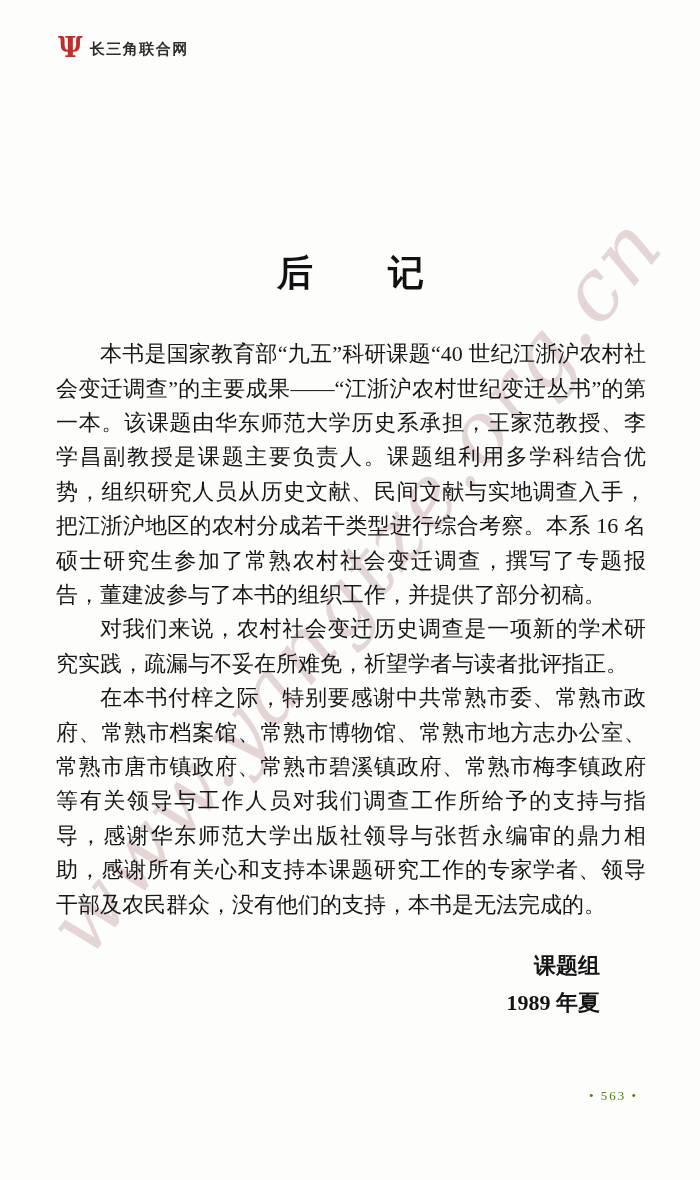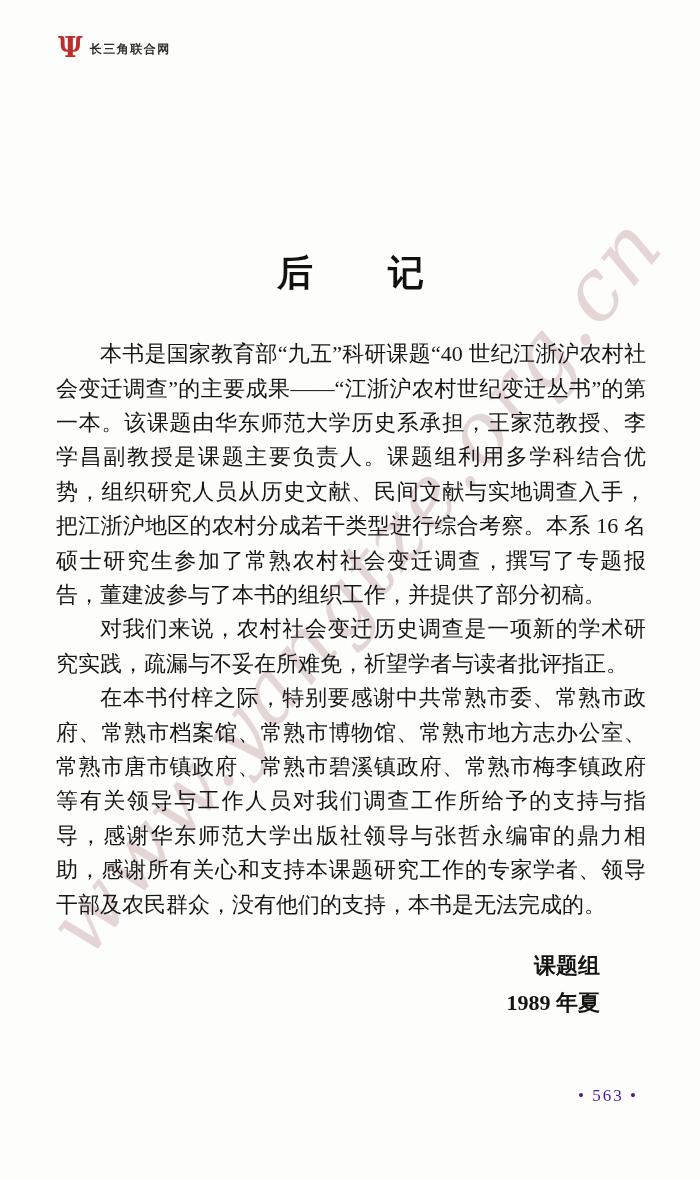--- a/index.html
+++ b/index.html
@@ -30,21 +30,21 @@
   .logo-glyph {
     font-family: "DejaVu Serif", serif;
     font-weight: bold;
     font-size: 27px;
     line-height: 1;
     color: #bf2e2d;
     transform: scaleY(1.05);
   }
   .site-name {
     font-family: "Liberation Sans", sans-serif;
-    font-size: 12px;
+    font-size: 15px;
     font-weight: bold;
     letter-spacing: 1.5px;
     color: #2e2e2e;
     padding-top: 4px;
   }
 
   
   .watermark {
     position: absolute;
     left: 355px;
@@ -95,23 +95,23 @@
   }
 
   
   .page-footer {
     position: absolute;
     top: 1086px;
     right: 62px;
     z-index: 1;
   }
   .page-number {
-    font-size: 17px;
+    font-size: 13px;
     letter-spacing: 2px;
-    color: #4c1d95;
+    color: #4d7c0f;
   }
 </style>
 </head>
 <body>
 
 <div class="page">
 
   <header class="site-header">
     <span class="logo-glyph">Ψ</span>
     <span class="site-name">长三角联合网</span>

